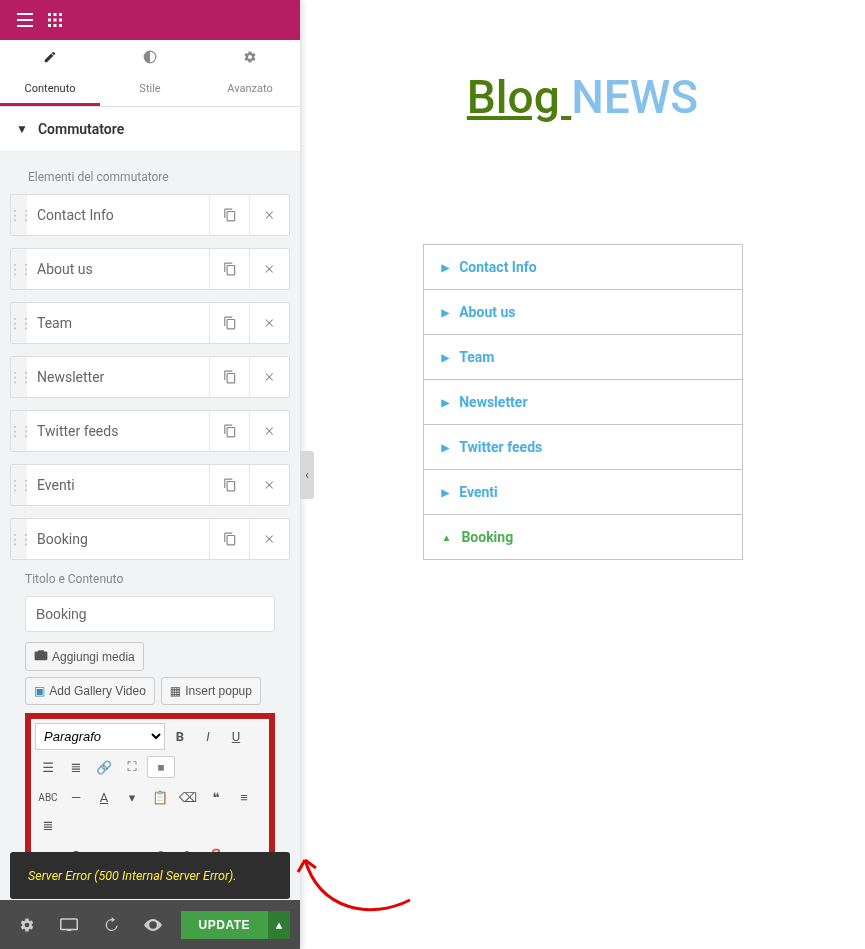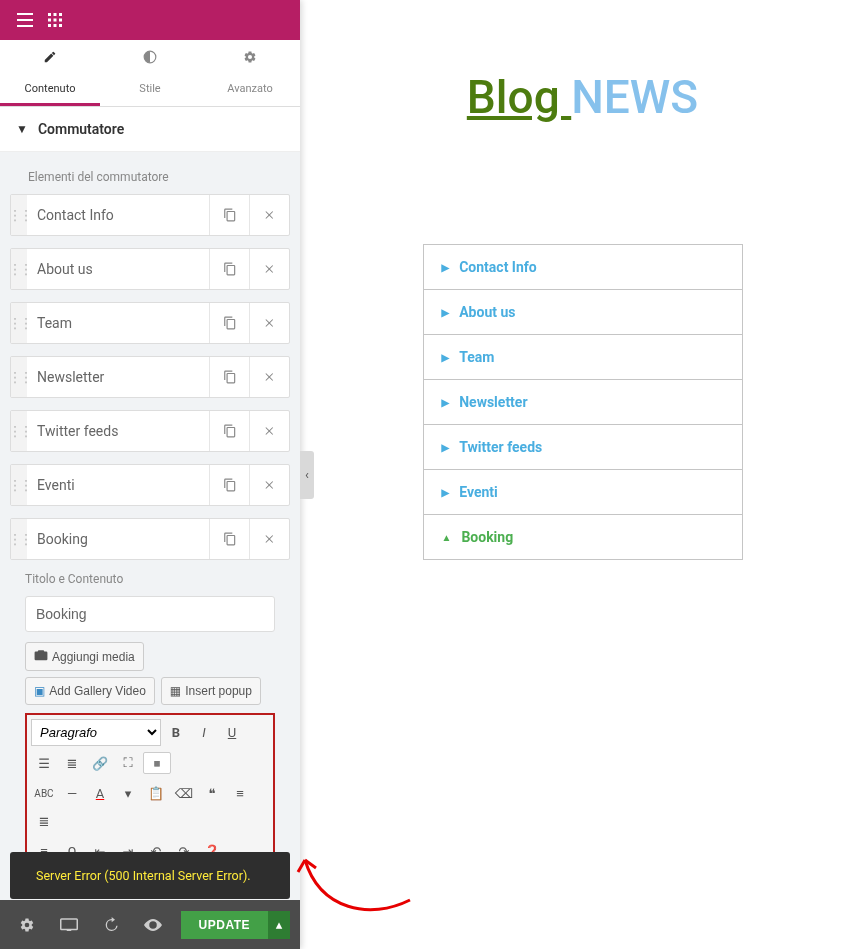--- a/index.html
+++ b/index.html
@@ -32,27 +32,27 @@
 
   
   .media-row { display:flex; flex-wrap:wrap; gap:6px; margin:0 15px 8px; }
   .btn-sm { background:#f6f6f6; border:1px solid #ccc; border-radius:3px; padding:6px 8px; font-size:12px; color:#555; display:inline-flex; align-items:center; gap:4px; cursor:pointer; }
 
   
   .ed-tabs { display:flex; justify-content:flex-end; gap:0; margin:0 15px; border-bottom:1px solid #ddd; }
   .ed-tabs .et { padding:7px 12px; font-size:12px; border:1px solid transparent; border-bottom:none; color:#666; cursor:pointer; }
   .ed-tabs .et.active { background:#f5f5f5; border-color:#ddd; }
 
-  .toolbar { background:#f5f5f5; border:2px solid #b91c1c; margin:0 15px; padding:4px; display:flex; flex-wrap:wrap; gap:2px; align-items:center; }
+  .toolbar { background:#f5f5f5; border:6px solid #b91c1c; margin:0 15px; padding:4px; display:flex; flex-wrap:wrap; gap:2px; align-items:center; }
   .toolbar select { font-style:italic; font-size:13px; padding:4px; width:130px; border:1px solid #ccc; background:#fff; }
   .tbtn { width:26px; height:26px; display:flex; align-items:center; justify-content:center; font-size:13px; color:#555; cursor:pointer; border-radius:2px; }
   .tbtn.kbd { border:1px solid #ccc; width:28px; height:22px; background:#fff; font-size:9px; border-radius:2px; font-family: monospace; }
 
   
-  .toast { position:absolute; left:10px; right:10px; bottom:50px; background:#2e2e2e; color:#ffeb3b; font-size:12.5px; padding:16px 26px; border-radius:3px; z-index:5; }
+  .toast { position:absolute; left:10px; right:10px; bottom:50px; background:#2e2e2e; color:#ffeb3b; font-size:12.5px; padding:16px 18px; border-radius:3px; z-index:5;font-style:italic; }
 
   
   .bottombar { height:49px; background:#4b4b4b; display:flex; align-items:center; padding:0 6px; gap:0; }
   .bbtn { width:42px; height:40px; display:flex; align-items:center; justify-content:center; color:#ccc; cursor:pointer; }
   .spacer { flex:1; }
   .update-btn { background:#43a047; color:#fff; font-weight:700; font-size:12px; padding:0 18px; height:28px; border:none; cursor:pointer; letter-spacing:.5px; }
   .update-drop { background:#2e7d32; color:#fff; height:28px; width:22px; display:flex; align-items:center; justify-content:center; cursor:pointer; margin-right:4px; }
 
   
   .collapse-handle { position:absolute; right:-14px; top:50%; transform:translateY(-50%); width:14px; height:48px; background:#d9d9d9; display:flex; align-items:center; justify-content:center; cursor:pointer; border-radius:0 3px 3px 0; color:#555; }

